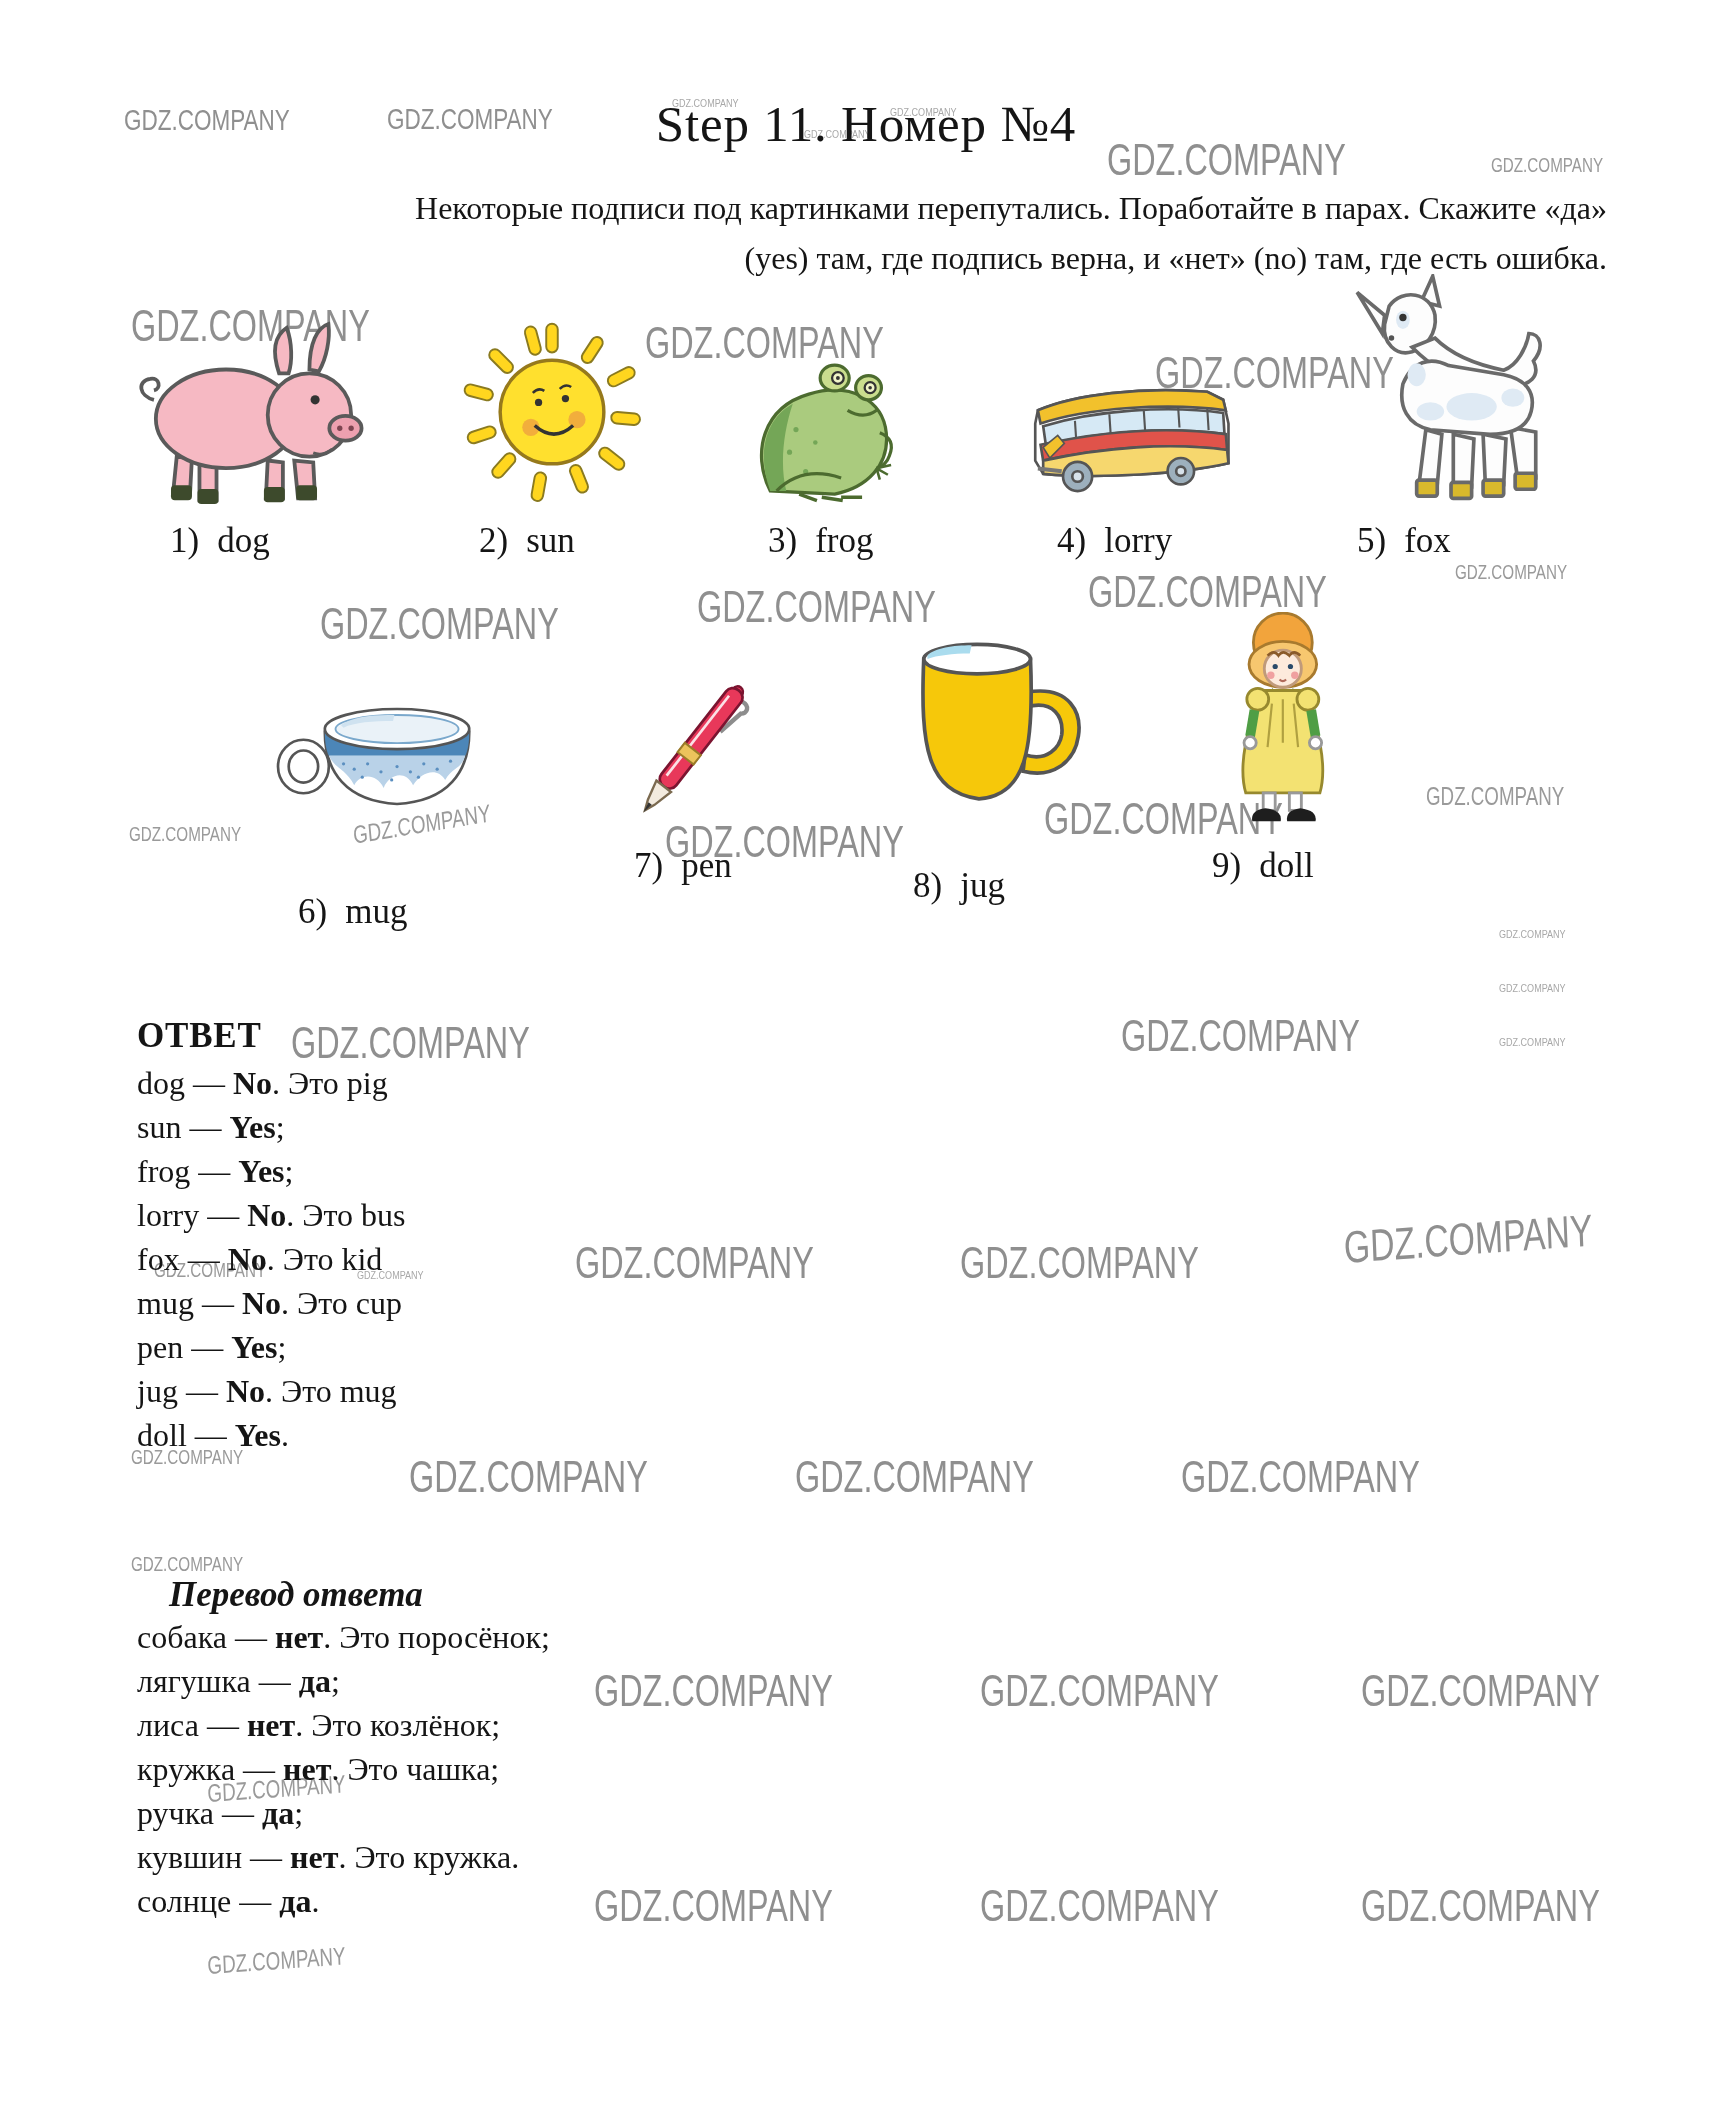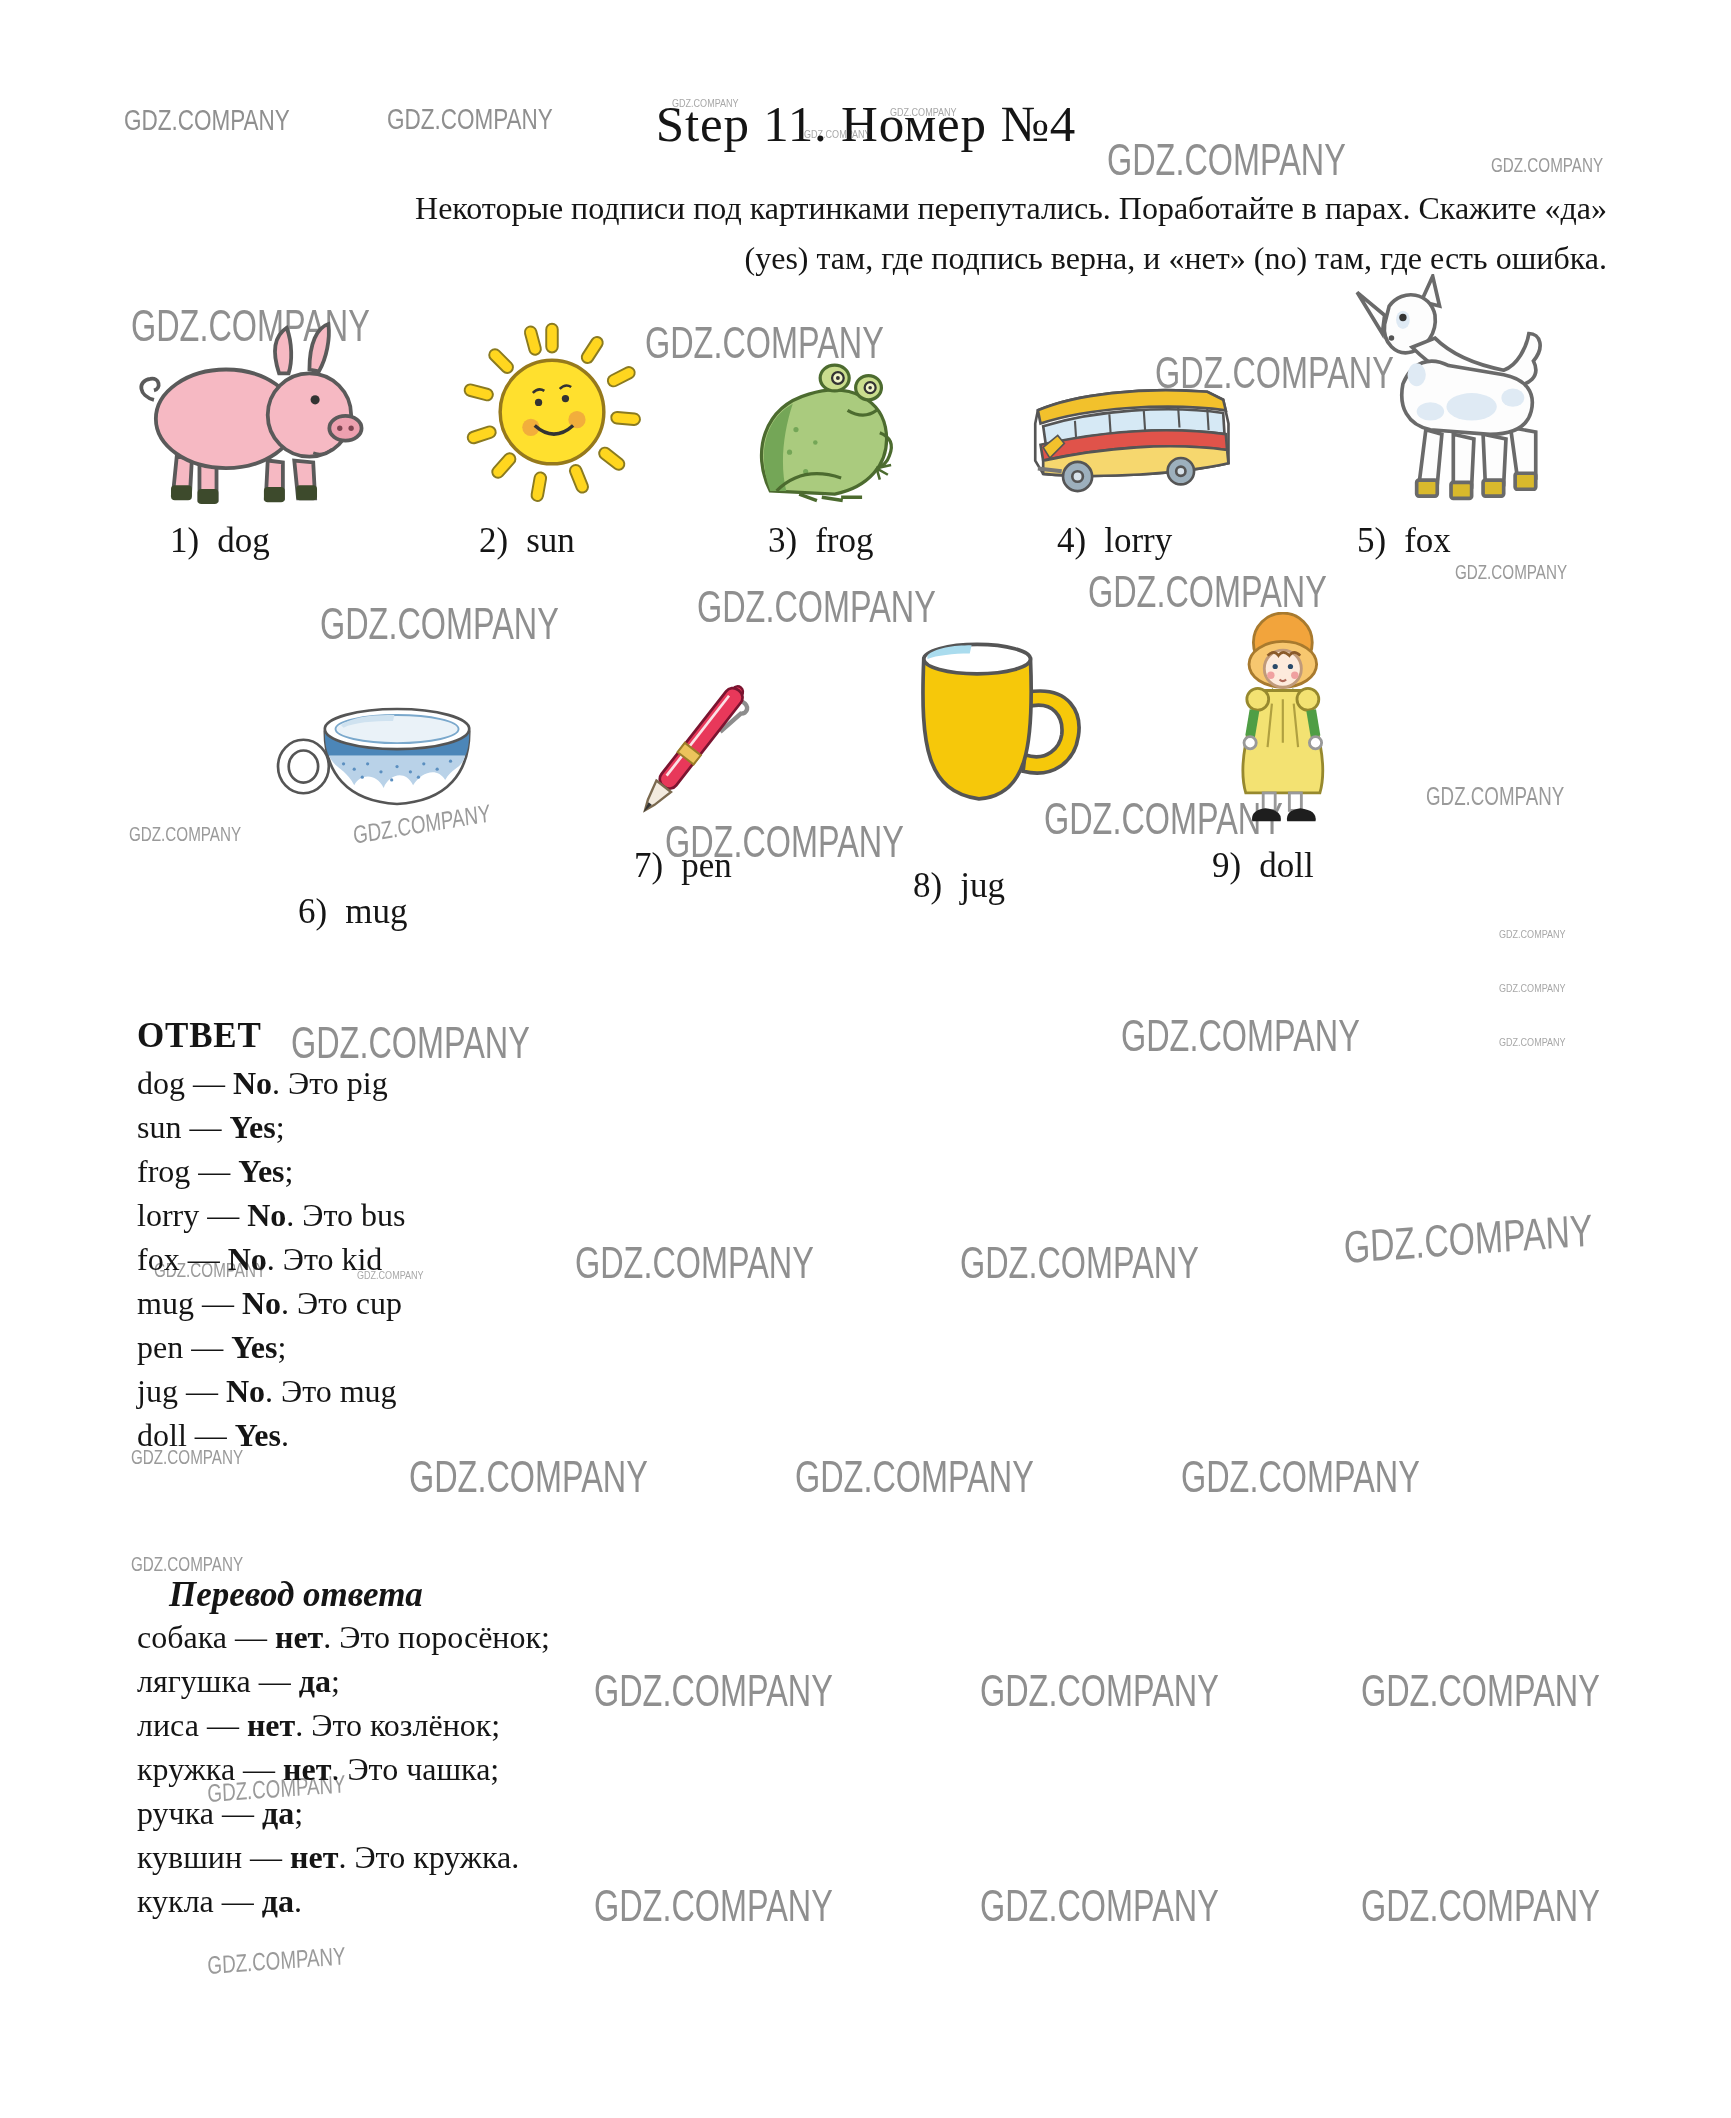--- a/index.html
+++ b/index.html
@@ -363,17 +363,17 @@
 
 
       <div class="ans-line"><span>лиса — </span><b>нет</b><span>. Это козлёнок;</span></div>
 
       <div class="ans-line"><span>кружка — </span><b>нет</b><span>. Это чашка;</span></div>
 
       <div class="ans-line"><span>ручка — </span><b>да</b><span>;</span></div>
 
       <div class="ans-line"><span>кувшин — </span><b>нет</b><span>. Это кружка.</span></div>
 
-      <div class="ans-line"><span>кукла — </span><b>да</b><span>.</span></div>
+      <div class="ans-line"><span>солнце — </span><b>да</b><span>.</span></div>
     </div>
 
 </div>
 
 
 </body></html>

